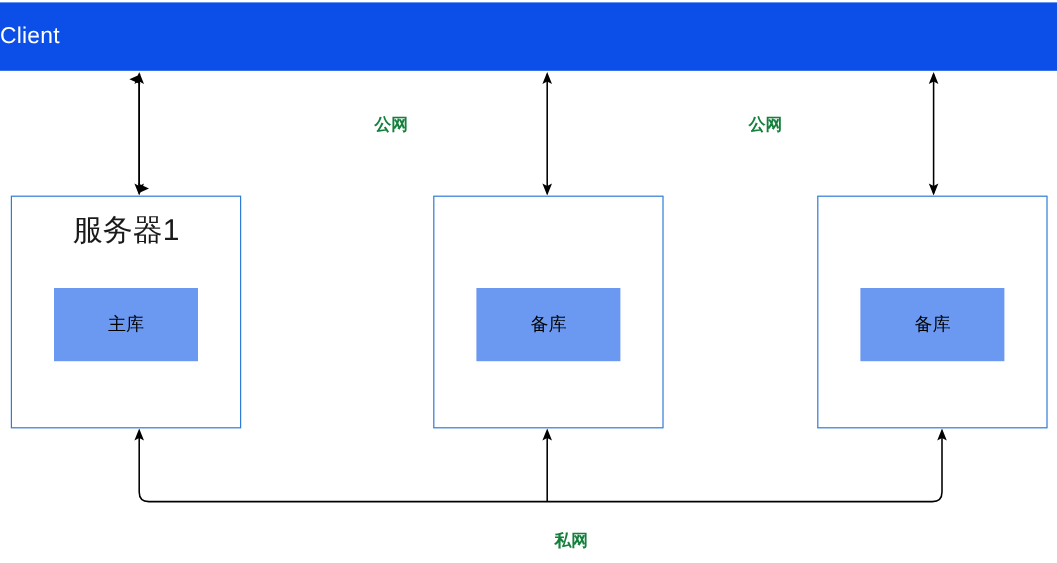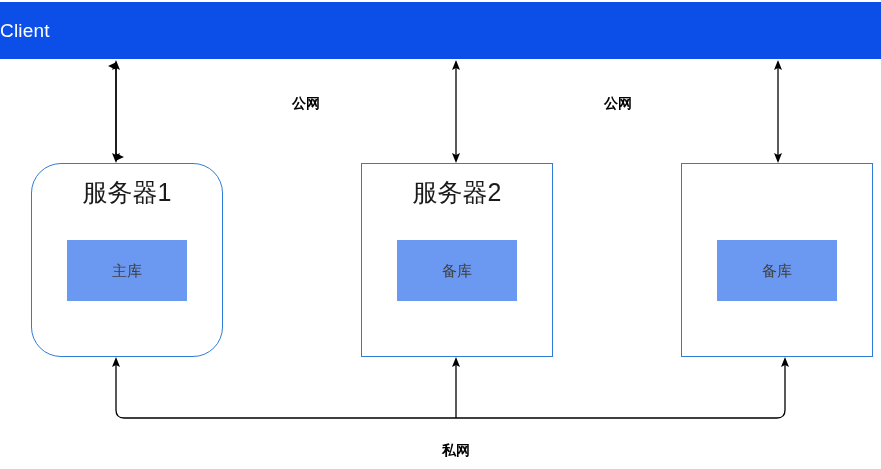--- a/index.html
+++ b/index.html
@@ -49,21 +49,21 @@
   
   .server-box {
     position: absolute;
     top: 163px;
     width: 192px;
     height: 194px;
     background: #ffffff;
     border: 1.4px solid #2E7CD6;
     box-sizing: border-box;
   }
-  .server-box.s1 { left: 31px; border-radius: 30px; }
+  .server-box.s1 { left: 9px; }
   .server-box.s2 { left: 361px; }
   .server-box.s3 { left: 681px; }
 
   .server-title {
     position: absolute;
     left: 0;
     top: 13px;
     width: 100%;
     text-align: center;
     font-size: 25px;
@@ -79,36 +79,37 @@
     top: 76px;
     width: 120px;
     height: 61px;
     background: #6B98F0;
     display: flex;
     align-items: center;
     justify-content: center;
     box-sizing: border-box;
   }
   .db-box .db-label {
-    color: #404040;
+    color: #000000;
     font-size: 15px;
     font-weight: 400;
     line-height: 1;
     white-space: nowrap;
   }
 
   
   .edge-label {
     position: absolute;
     font-size: 14px;
     font-weight: bold;
-    color: #000000;
+    color: #15803d;
     line-height: 1;
     white-space: nowrap;
     transform: translate(-50%, -50%);
+    margin-left: 20px;
   }
   .edge-label.wan-left   { left: 306px; top: 103px; }
   .edge-label.wan-right  { left: 618px; top: 103px; }
   .edge-label.lan-bottom { left: 456px; top: 450px; text-align: right; }
 </style>
 </head>
 <body>
 
 <div id="canvas">
 
@@ -155,21 +156,20 @@
   </div>
 
   <div class="server-box s1">
     <div class="server-title">服务器1</div>
     <div class="db-box">
       <span class="db-label">主库</span>
     </div>
   </div>
 
   <div class="server-box s2">
-    <div class="server-title">服务器2</div>
     <div class="db-box">
       <span class="db-label">备库</span>
     </div>
   </div>
 
   <div class="server-box s3">
     <div class="db-box">
       <span class="db-label">备库</span>
     </div>
   </div>

